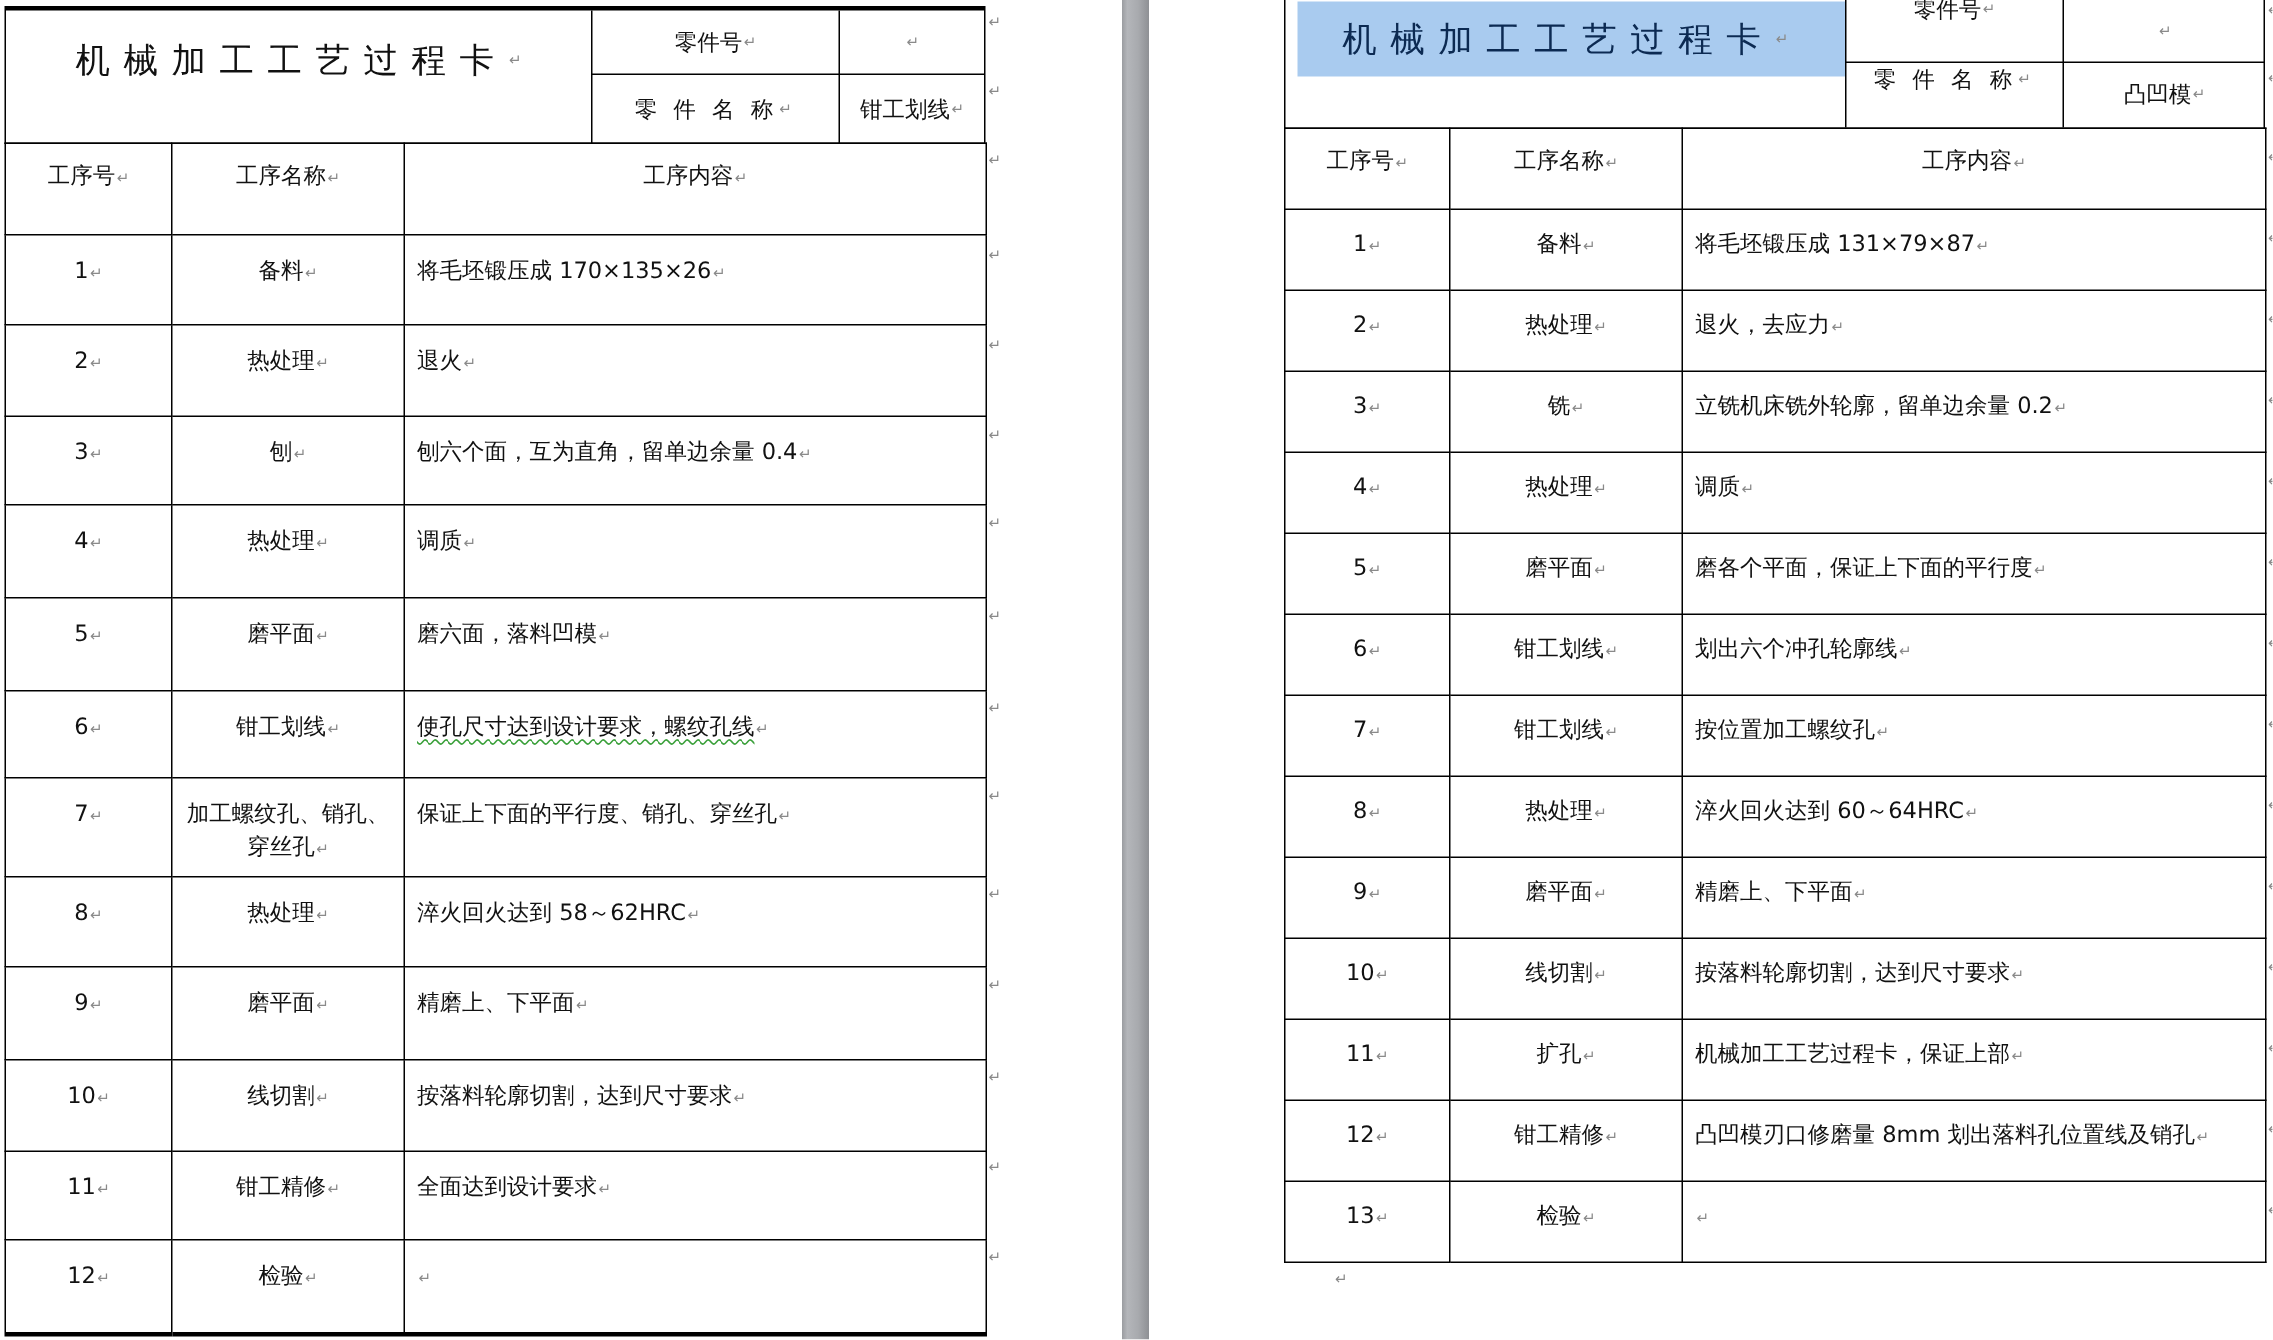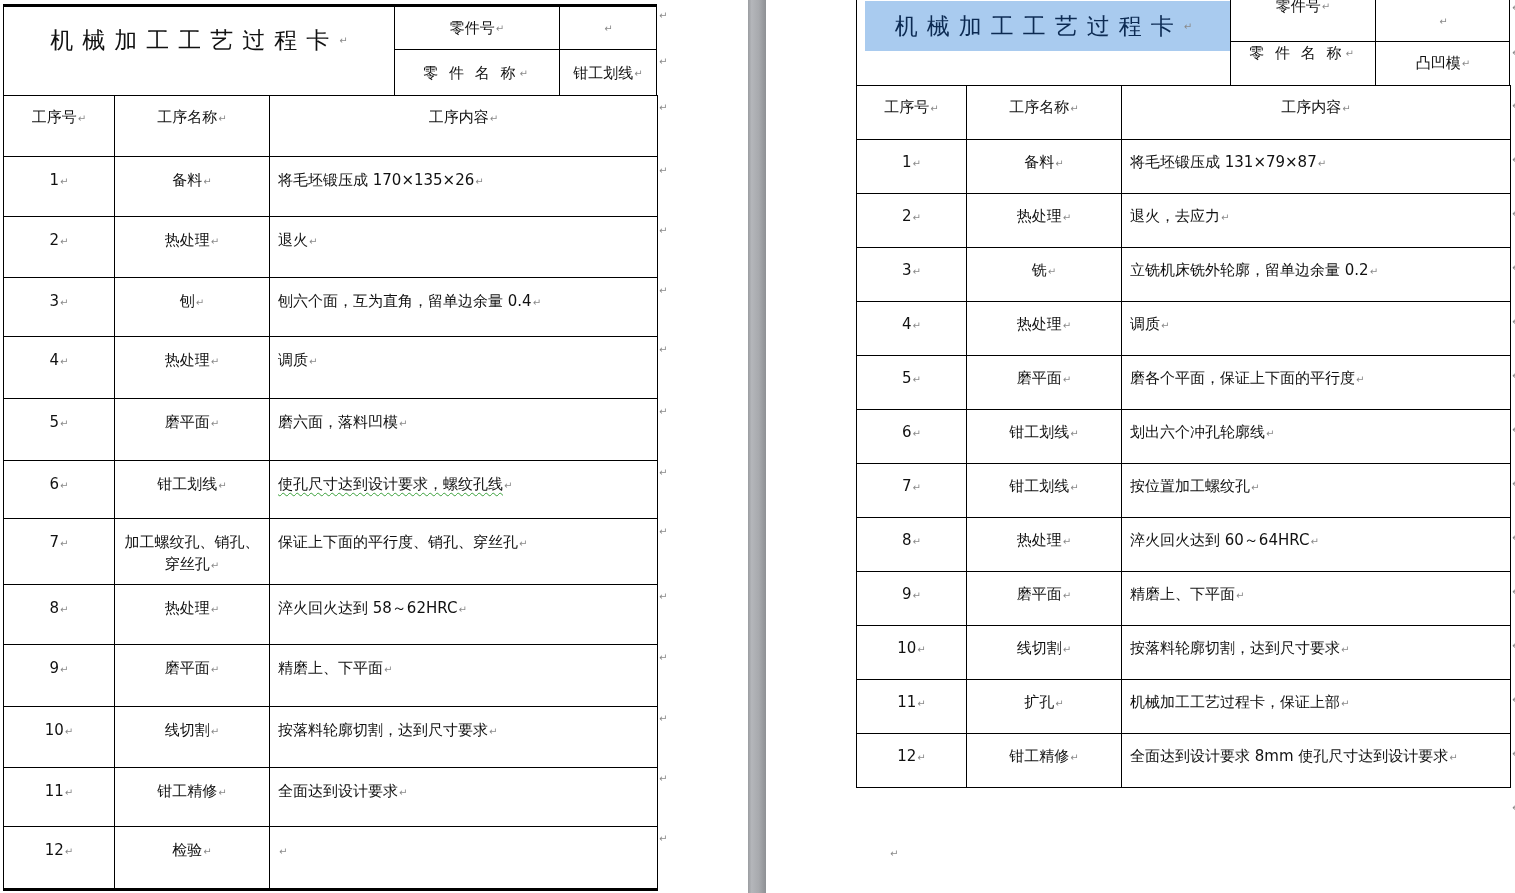--- a/index.html
+++ b/index.html
@@ -414,21 +414,32 @@
           </td>
     </tr>
     <tr style="height:54px">
       <td class="c">
             <div class="cell-inner" style="padding-top:12px"><span>12</span><span class="mark">↵</span></div>
           </td>
       <td class="c">
             <div class="cell-inner" style="padding-top:12px"><span>钳工精修</span><span class="mark">↵</span></div>
           </td>
       <td class="l">
-            <div class="cell-inner" style="padding-top:12px"><span>全面达到设计要求 8mm 使孔尺寸达到设计要求</span><span class="mark">↵</span></div>
+            <div class="cell-inner" style="padding-top:12px"><span>凸凹模刃口修磨量 8mm 划出落料孔位置线及销孔</span><span class="mark">↵</span></div>
+          </td>
+    </tr>
+    <tr style="height:54px">
+      <td class="c">
+            <div class="cell-inner" style="padding-top:12px"><span>13</span><span class="mark">↵</span></div>
+          </td>
+      <td class="c">
+            <div class="cell-inner" style="padding-top:12px"><span>检验</span><span class="mark">↵</span></div>
+          </td>
+      <td class="l">
+            <div class="cell-inner" style="padding-top:12px"><span></span><span class="mark">↵</span></div>
           </td>
     </tr>
   </tbody>
     </table>
 
   <span class="rmark" style="left:746px; top:100px;">↵</span>
   <span class="rmark" style="left:746px; top:154px;">↵</span>
   <span class="rmark" style="left:746px; top:208px;">↵</span>
   <span class="rmark" style="left:746px; top:262px;">↵</span>
   <span class="rmark" style="left:746px; top:316px;">↵</span>

